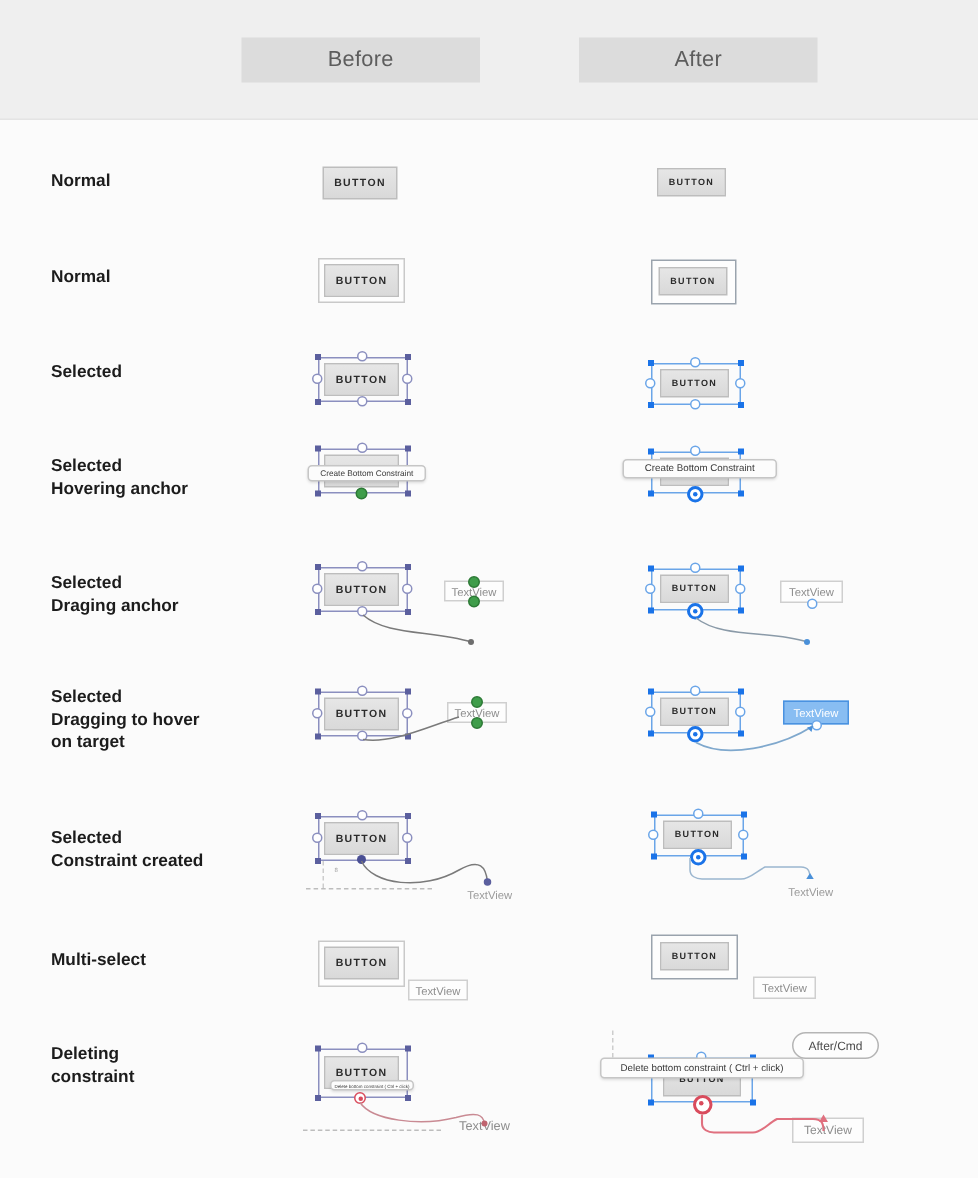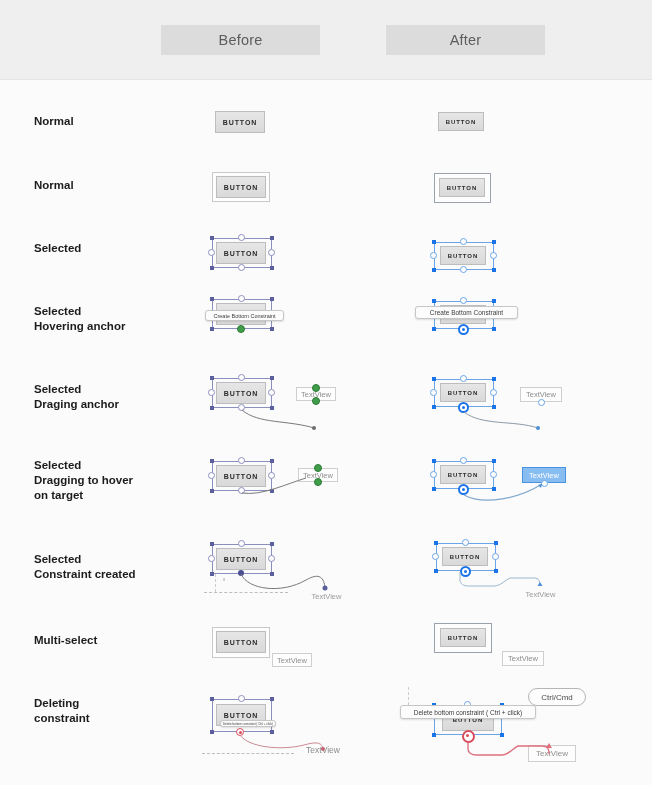--- a/index.html
+++ b/index.html
@@ -425,21 +425,21 @@
     <div class="btn b-small" style="left:50px;top:24px;width:52px;height:22px;">BUTTON</div>
     <div class="hsq blue" style="left:40px;top:18px;"></div>
     <div class="hsq blue" style="left:108px;top:18px;"></div>
     <div class="hsq blue" style="left:40px;top:48px;"></div>
     <div class="hsq blue" style="left:108px;top:48px;"></div>
     <div class="hcirc blue" style="left:72px;top:16px;"></div>
 
     <div class="tip big" style="left:8px;top:20px;width:136px;height:14px;">Delete bottom constraint ( Ctrl + click)</div>
     <div class="anchor-red-ring" style="left:70px;top:45px;width:13px;height:13px;"></div>
 
-    <div class="kbd" style="left:136px;top:3px;width:58px;height:18px;">Ctrl/Cmd</div>
+    <div class="kbd" style="left:136px;top:3px;width:58px;height:18px;">After/Cmd</div>
 
     <div class="tv" style="left:136px;top:60px;width:48px;height:17px;font-size:8px;">TextView</div>
 
     <svg class="wire" style="left:0;top:0;width:260px;height:100px;">
       <path d="M76,58 L76,64 C76,68 80,70 84,70 L110,70 C116,70 120,64 126,61 L150,61 C156,61 157,64 157,69" stroke="#e0707f" stroke-width="1.4" fill="none"></path>
       <path d="M157,62 l-3,-5 l6,0 z" fill="#e0707f" transform="rotate(180 157 60)"></path>
     </svg>
   </div>
 </div>
 

